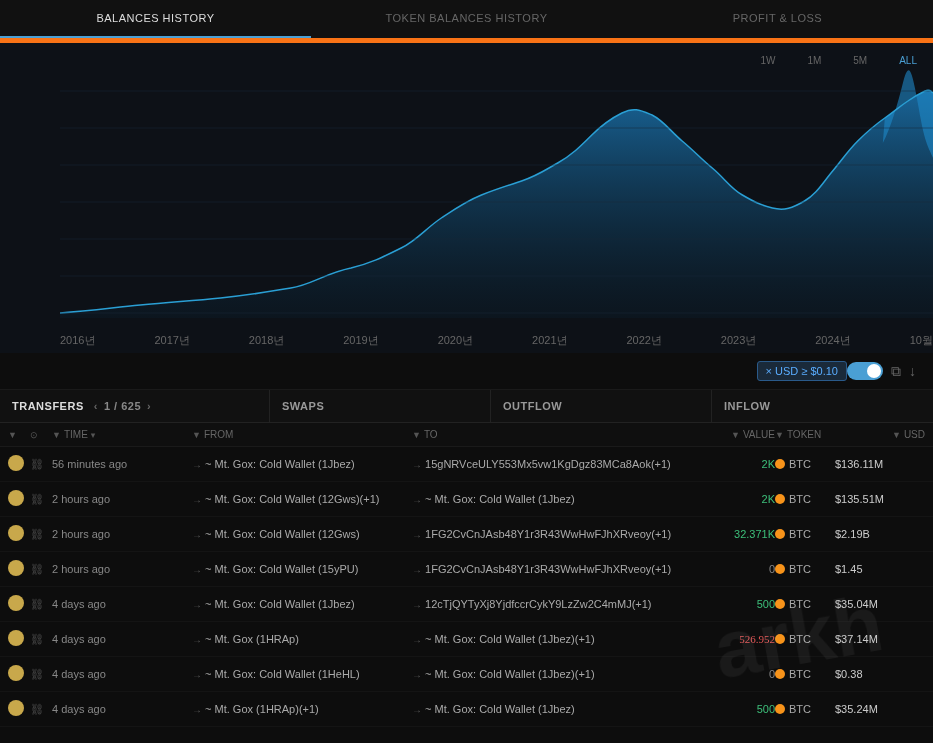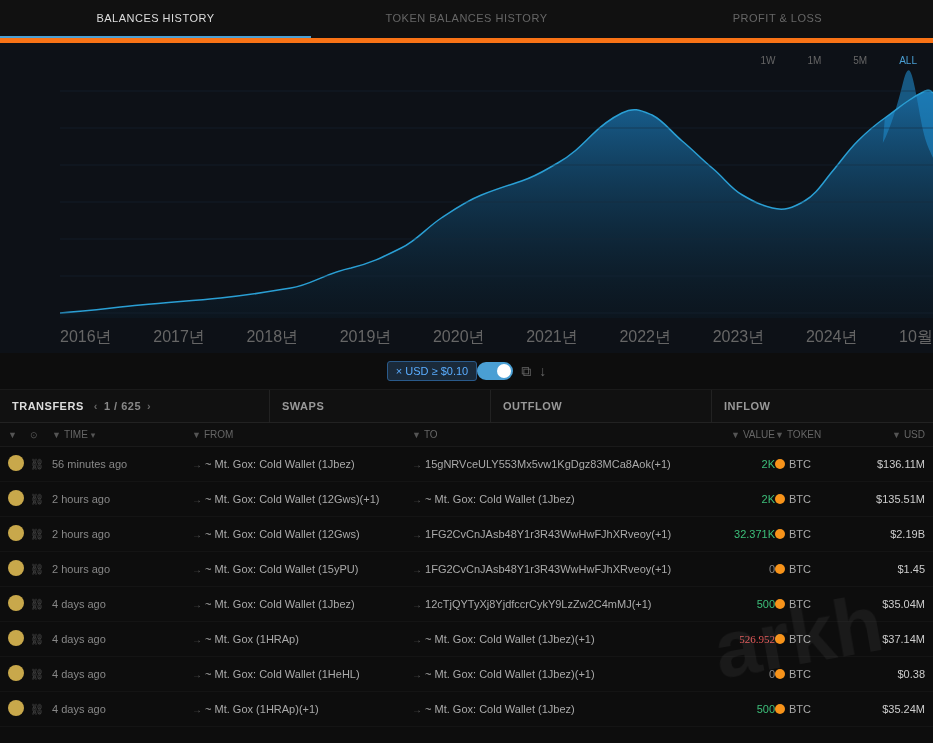--- a/index.html
+++ b/index.html
@@ -63,21 +63,21 @@
     }
 
     .chart-x-labels {
       position: absolute;
       bottom: 5px;
       left: 60px;
       right: 0;
       display: flex;
       justify-content: space-between;
       color: #666;
-      font-size: 16px;
+      font-size: 11px;
     }
 
     
     .time-range-bar {
       position: absolute;
       top: 10px;
       right: 10px;
       display: flex;
       gap: 20px;
     }
@@ -90,21 +90,21 @@
       border: none;
     }
     .time-btn.active {
       color: #4a9fd4;
     }
 
     
     .filter-bar {
       display: flex;
       align-items: center;
-      justify-content: center;
+      justify-content: flex-end;
       padding: 8px 17px;
       background: #0d0d0d;
       border-bottom: 1px solid #1a1a1a;
     }
     .filter-tag {
       background: #1a2a3a;
       border: 1px solid #2a5a8a;
       color: #5aadff;
       padding: 3px 8px;
       border-radius: 3px;
@@ -207,21 +207,21 @@
       border-radius: 50%;
       background: #c8a84b;
       display: inline-block;
     }
     .time-cell { color: #888; white-space: nowrap; }
     .addr-cell { color: #aaa; white-space: nowrap; overflow: hidden; text-overflow: ellipsis; }
     .to-cell { color: #aaa; white-space: nowrap; overflow: hidden; text-overflow: ellipsis; }
     .value-cell { text-align: right; }
     .token-cell { display: flex; align-items: center; gap: 4px; color: #aaa; }
     .btc-dot { width: 10px; height: 10px; border-radius: 50%; background: #f7931a; display: inline-block; }
-    .usd-cell { text-align: right; color: #ccc; }
+    .usd-cell { text-align: left; color: #ccc; }
     .arrow-icon { color: #555; font-size: 10px; }
 
     .watermark {
       position: fixed;
       bottom: 60px;
       right: 50px;
       opacity: 0.05;
       font-size: 80px;
       color: #fff;
       font-weight: bold;

